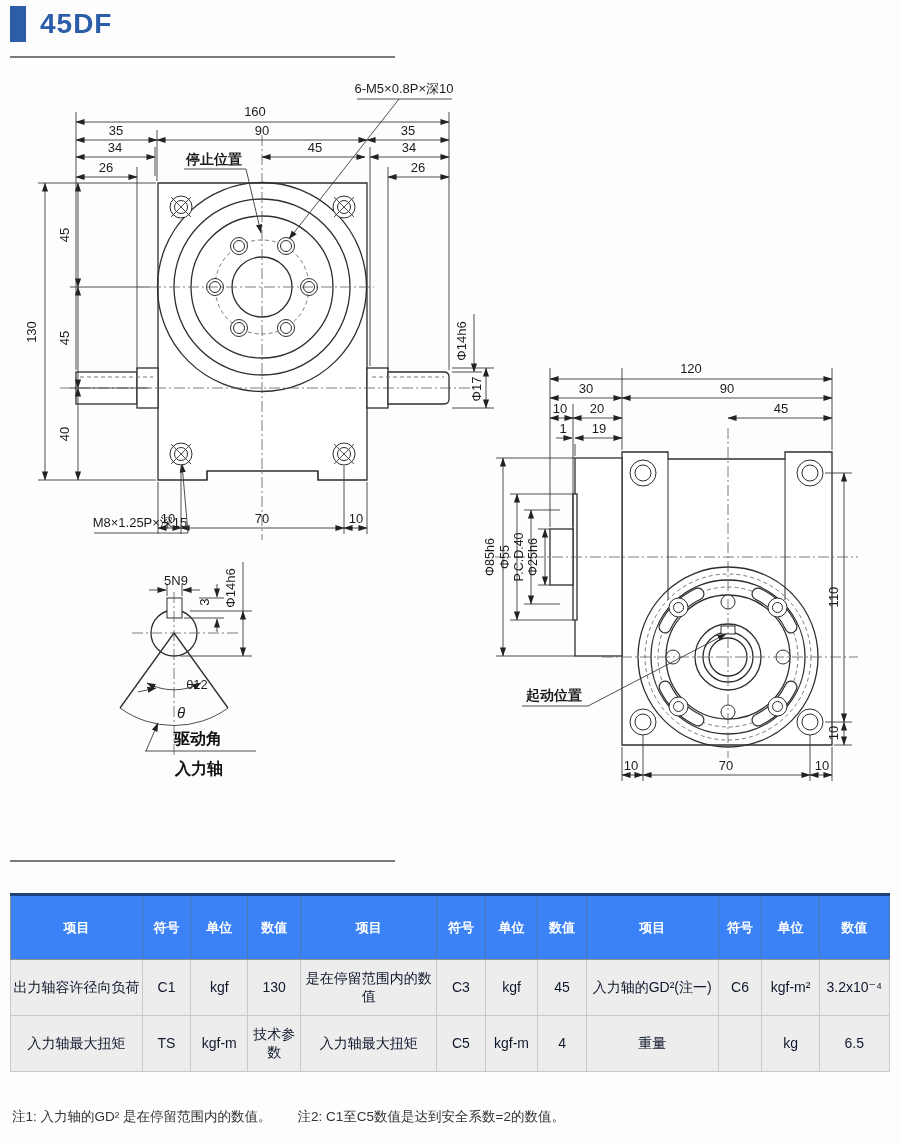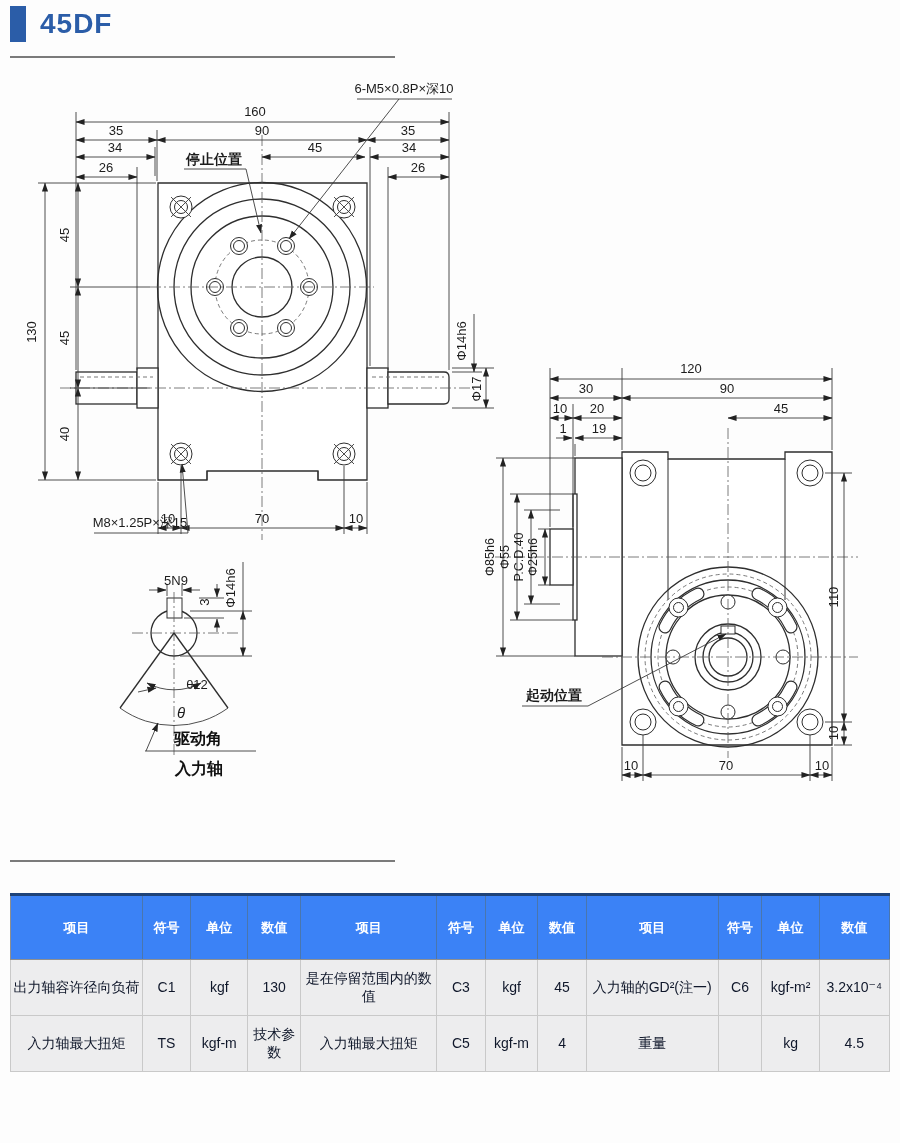--- a/index.html
+++ b/index.html
@@ -426,19 +426,22 @@
         <td>TS</td>
         <td>kgf-m</td>
         <td>技术参数</td>
         <td>入力轴最大扭矩</td>
         <td>C5</td>
         <td>kgf-m</td>
         <td>4</td>
         <td>重量</td>
         <td></td>
         <td>kg</td>
-        <td>4.5</td>
+        <td>6.5</td>
       </tr>
     </tbody>
   </table>
 
+  <div class="notes">
+    <span>注1: 入力轴的GD² 是在停留范围内的数值。</span><span>注2: C1至C5数值是达到安全系数=2的数值。</span>
+  </div>
 
 </div>
 
 </body></html>

